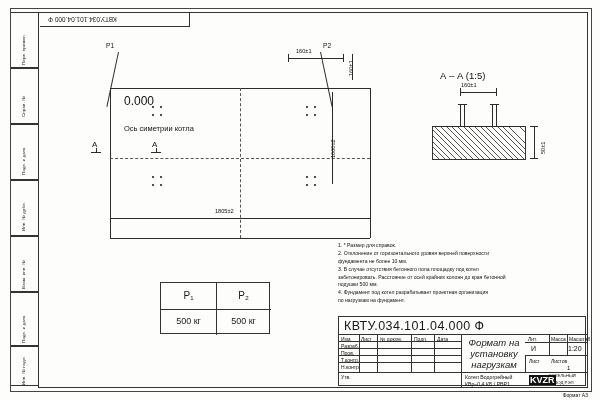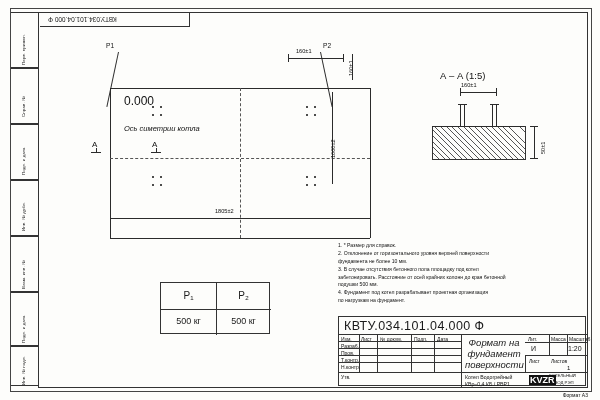--- a/index.html
+++ b/index.html
@@ -14,21 +14,21 @@
   
   .topstamp{position:absolute;left:40px;top:13px;width:150px;height:14px;border:1px solid #333;border-left:none;border-top:none;box-sizing:border-box;}
   .topstamp .t{position:absolute;left:4px;top:3px;font-size:6.5px;transform:scaleY(-1) scaleX(-1);}
   
   .draw{position:absolute;left:40px;top:28px;width:546px;height:210px;}
   .thin{position:absolute;background:#2b2b2b;}
   .dash{position:absolute;border-top:1px dashed #555;}
   .dashv{position:absolute;border-left:1px dashed #555;}
   .lbl{position:absolute;font-size:6.6px;color:#111;white-space:nowrap;}
   .lbl.sm{font-size:5.6px;}
-  .lbl.it{font-style:italic;}
+  .lbl.it{}
   .rot{transform-origin:left top;transform:rotate(-90deg);}
   .dot{position:absolute;width:2px;height:2px;background:#111;border-radius:50%;}
   
   .hatch{position:absolute;background:
      repeating-linear-gradient(45deg,#555 0 0.6px,transparent 0.6px 4px);}
   
   .notes{position:absolute;left:338px;top:242px;width:240px;font-size:5.1px;line-height:1.45;color:#111;}
   .notes div{margin-bottom:0.5px;}
   
   .ptable{position:absolute;left:160px;top:282px;width:110px;height:52px;border:1px solid #333;box-sizing:border-box;}
@@ -223,22 +223,22 @@
     <span class="tbtxt" style="left:212px;top:19px;">Масса</span>
     <span class="tbtxt" style="left:230px;top:19px;">Масштаб</span>
     <span class="tbtxt" style="left:192px;top:28px;font-size:7px;">И</span>
     <span class="tbtxt" style="left:229px;top:28px;font-size:7px;">1:20</span>
 
     <span class="tbtxt" style="left:190px;top:41px;">Лист</span>
     <span class="tbtxt" style="left:212px;top:41px;">Листов</span>
     <span class="tbtxt" style="left:228px;top:48px;font-size:6px;">1</span>
 
     <span class="task" style="left:126px;top:20px;width:58px;">Формат на</span>
-    <span class="task" style="left:126px;top:31px;width:58px;">фундамент</span>
-    <span class="task" style="left:126px;top:42px;width:58px;">поверхности</span>
+    <span class="task" style="left:126px;top:31px;width:58px;">установку</span>
+    <span class="task" style="left:126px;top:42px;width:58px;">нагрузкам</span>
 
     <span class="tbtxt" style="left:126px;top:57px;font-size:5.2px;">Котел Водогрейный</span>
     <span class="tbtxt" style="left:126px;top:64px;font-size:5.2px;">КВр–0,4  КБ / РВР1</span>
 
     <span class="tbtxt" style="left:210px;top:56px;font-size:4.3px;">КОТЕЛЬНЫЙ</span>
     <span class="tbtxt" style="left:210px;top:63px;font-size:4.3px;">ЗАВОД РЭП</span>
     <span class="logo" style="left:190px;top:58px;"><span class="k">KVZR</span></span>
   </div>
 
   <span class="bigcode">КВТУ.034.101.04.000  Ф</span>

